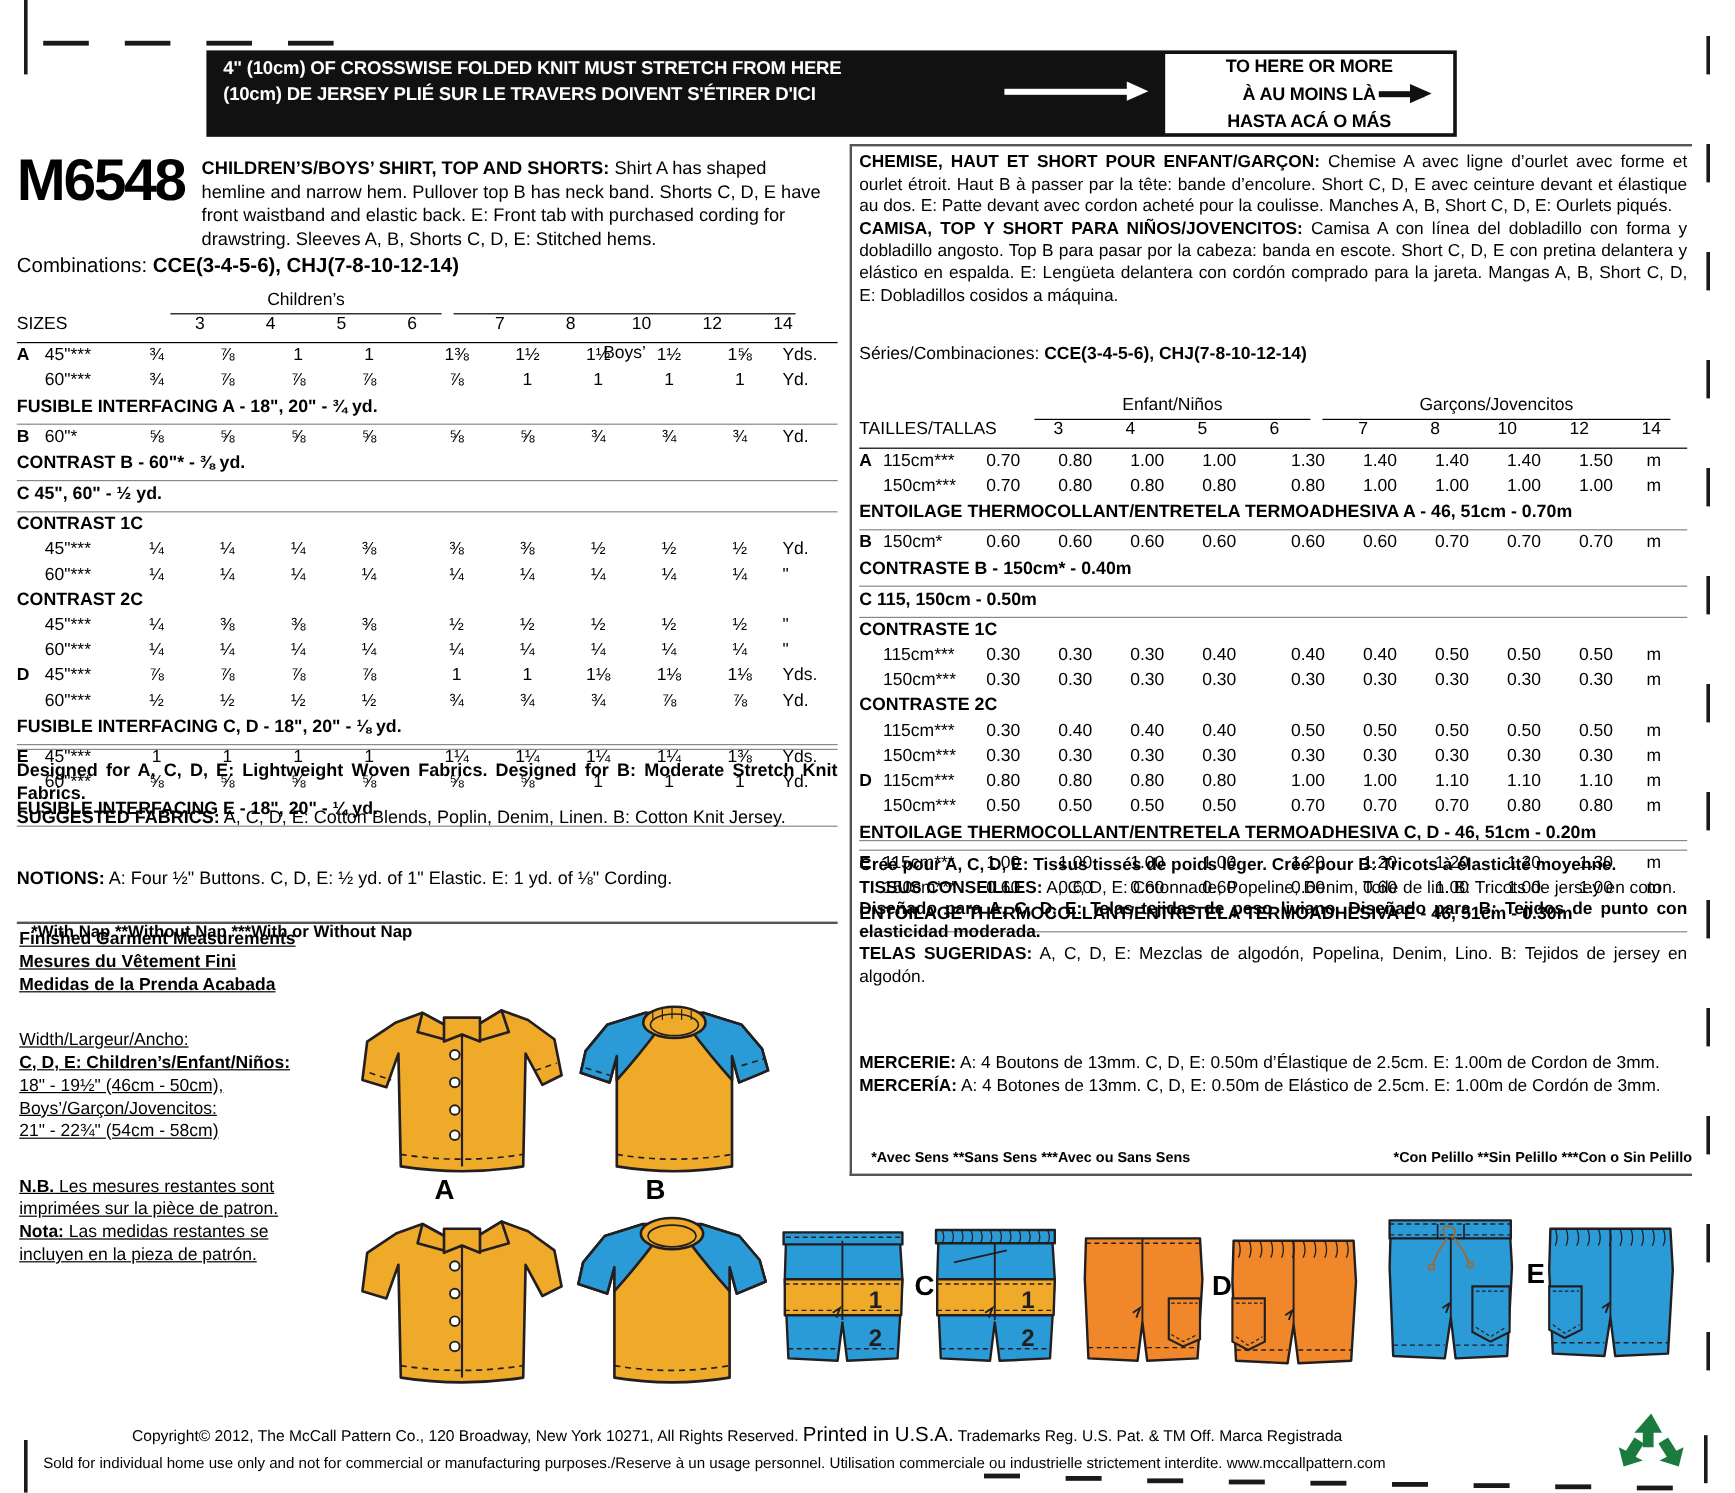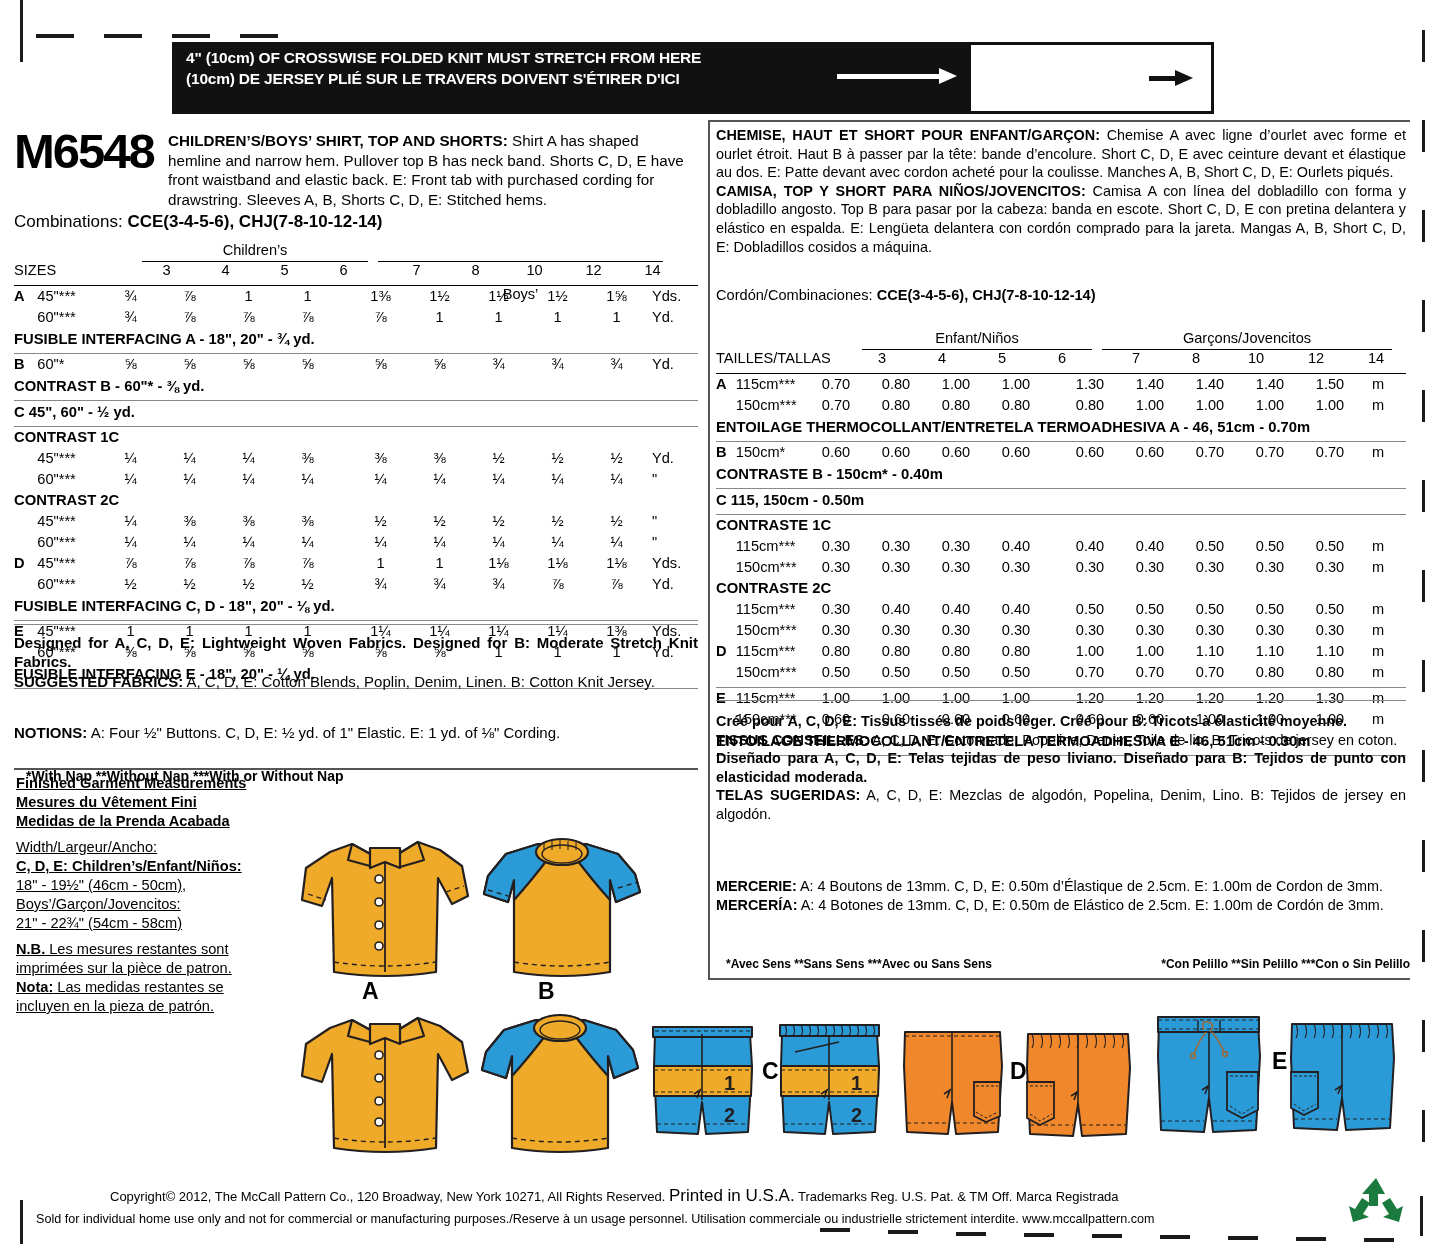--- a/index.html
+++ b/index.html
@@ -65,21 +65,21 @@
   #nap-en{position:absolute;left:26px;top:768px;font-size:14px;font-weight:bold;}
 
   
   #fabric-fr{position:absolute;left:716px;top:712px;width:690px;font-size:14.4px;line-height:18.6px;text-align:justify;}
   #notions-fr{position:absolute;left:716px;top:877px;width:690px;font-size:14.4px;line-height:18.6px;text-align:justify;}
   #nap-fr{position:absolute;left:726px;top:957px;width:684px;font-size:12px;font-weight:bold;display:flex;justify-content:space-between;}
 
   
   #fgm{position:absolute;left:16px;top:774px;width:260px;font-size:14.6px;line-height:19px;text-decoration:underline;}
   #fgm .ttl{font-weight:bold;}
-  #fgm .blk{margin-top:7px;}
+  #fgm .blk{margin-top:27px;}
 
   
   .divline{position:absolute;background:#bbb;}
 
   
   #footer{position:absolute;left:0;top:1186px;width:1446px;}
   #foot1{position:absolute;left:110px;top:0;font-size:13px;white-space:nowrap;}
   #foot1 .big{font-size:17px;}
   #foot2{position:absolute;left:36px;top:26px;font-size:12.6px;white-space:nowrap;}
   #recycle{position:absolute;left:1345px;top:1176px;width:62px;height:54px;}
@@ -127,20 +127,25 @@
     <div class="l1">4" (10cm) OF CROSSWISE FOLDED KNIT MUST STRETCH FROM HERE</div>
     <div class="l2">(10cm) DE JERSEY PLIÉ SUR LE TRAVERS DOIVENT S'ÉTIRER D'ICI</div>
     <div class="arrowbox">
       <div class="arrow-w">
           <div class="shaft"></div>
           <div class="head"></div>
         </div>
     </div>
   </div>
   <div class="right">
+    <div class="rt">
+      <div>TO HERE OR MORE</div>
+      <div>À AU MOINS LÀ</div>
+      <div>HASTA ACÁ O MÁS</div>
+    </div>
     <div class="rarrow">
       <div class="arrow-w arrow-b">
           <div class="shaft"></div>
           <div class="head"></div>
         </div>
     </div>
   </div>
 </div>
 
 <div id="pattern-no">M6548</div>
@@ -393,21 +398,21 @@
   </div>
 </div>
 
 <div class="divline" style="left:710px;top:120px;width:700px;height:2px;background:#555;"></div>
 <div class="divline" style="left:708px;top:120px;width:2px;height:860px;background:#555;"></div>
 <div id="desc-fr" class="rtxt">
   <b>CHEMISE, HAUT ET SHORT POUR ENFANT/GARÇON:</b><span> Chemise A avec ligne d’ourlet avec forme et ourlet étroit. Haut B à passer par la tête: bande d’encolure. Short C, D, E avec ceinture devant et élastique au dos. E: Patte devant avec cordon acheté pour la coulisse. Manches A, B, Short C, D, E: Ourlets piqués.</span><br>
   <b>CAMISA, TOP Y SHORT PARA NIÑOS/JOVENCITOS:</b><span> Camisa A con línea del dobladillo con forma y dobladillo angosto. Top B para pasar por la cabeza: banda en escote. Short C, D, E con pretina delantera y elástico en espalda. E: Lengüeta delantera con cordón comprado para la jareta. Mangas A, B, Short C, D, E: Dobladillos cosidos a máquina.</span>
 </div>
 <div id="combos-fr">
-  <span>Cordón/Combinaciones: </span><b>CCE(3-4-5-6), CHJ(7-8-10-12-14)</b>
+  <span>Séries/Combinaciones: </span><b>CCE(3-4-5-6), CHJ(7-8-10-12-14)</b>
 </div>
 
 <div class="ytable" id="metric-table" style="position:absolute;width:690px;">
   <div class="hdr-band">
     <div class="cap" style="left:141px;width:240px;">Enfant/Niños</div>
     <div class="ul" style="left:146px;width:230px;"></div>
     <div class="cap" style="left:381px;width:300px;">Garçons/Jovencitos</div>
     <div class="ul" style="left:386px;width:290px;"></div>
   </div>
   <div class="row">
@@ -571,20 +576,21 @@
           <div class="c-num">0.50</div>
           <div class="c-num">0.50</div>
           <div class="c-num" style="margin-left: 14px;">0.70</div>
           <div class="c-num">0.70</div>
           <div class="c-num">0.70</div>
           <div class="c-num">0.80</div>
           <div class="c-num">0.80</div>
           <div class="c-unit">m</div>
         </div>
       </div>
+      <div class="fullrow">ENTOILAGE THERMOCOLLANT/ENTRETELA TERMOADHESIVA C, D - 46, 51cm - 0.20m</div>
       <div class="rule-thin"></div>
       <div class="row">
         <div class="c-var">E</div>
         <div class="c-wid">115cm***</div>
         <div class="grp">
           <div class="c-num">1.00</div>
           <div class="c-num">1.00</div>
           <div class="c-num">1.00</div>
           <div class="c-num">1.00</div>
           <div class="c-num" style="margin-left: 14px;">1.20</div>

